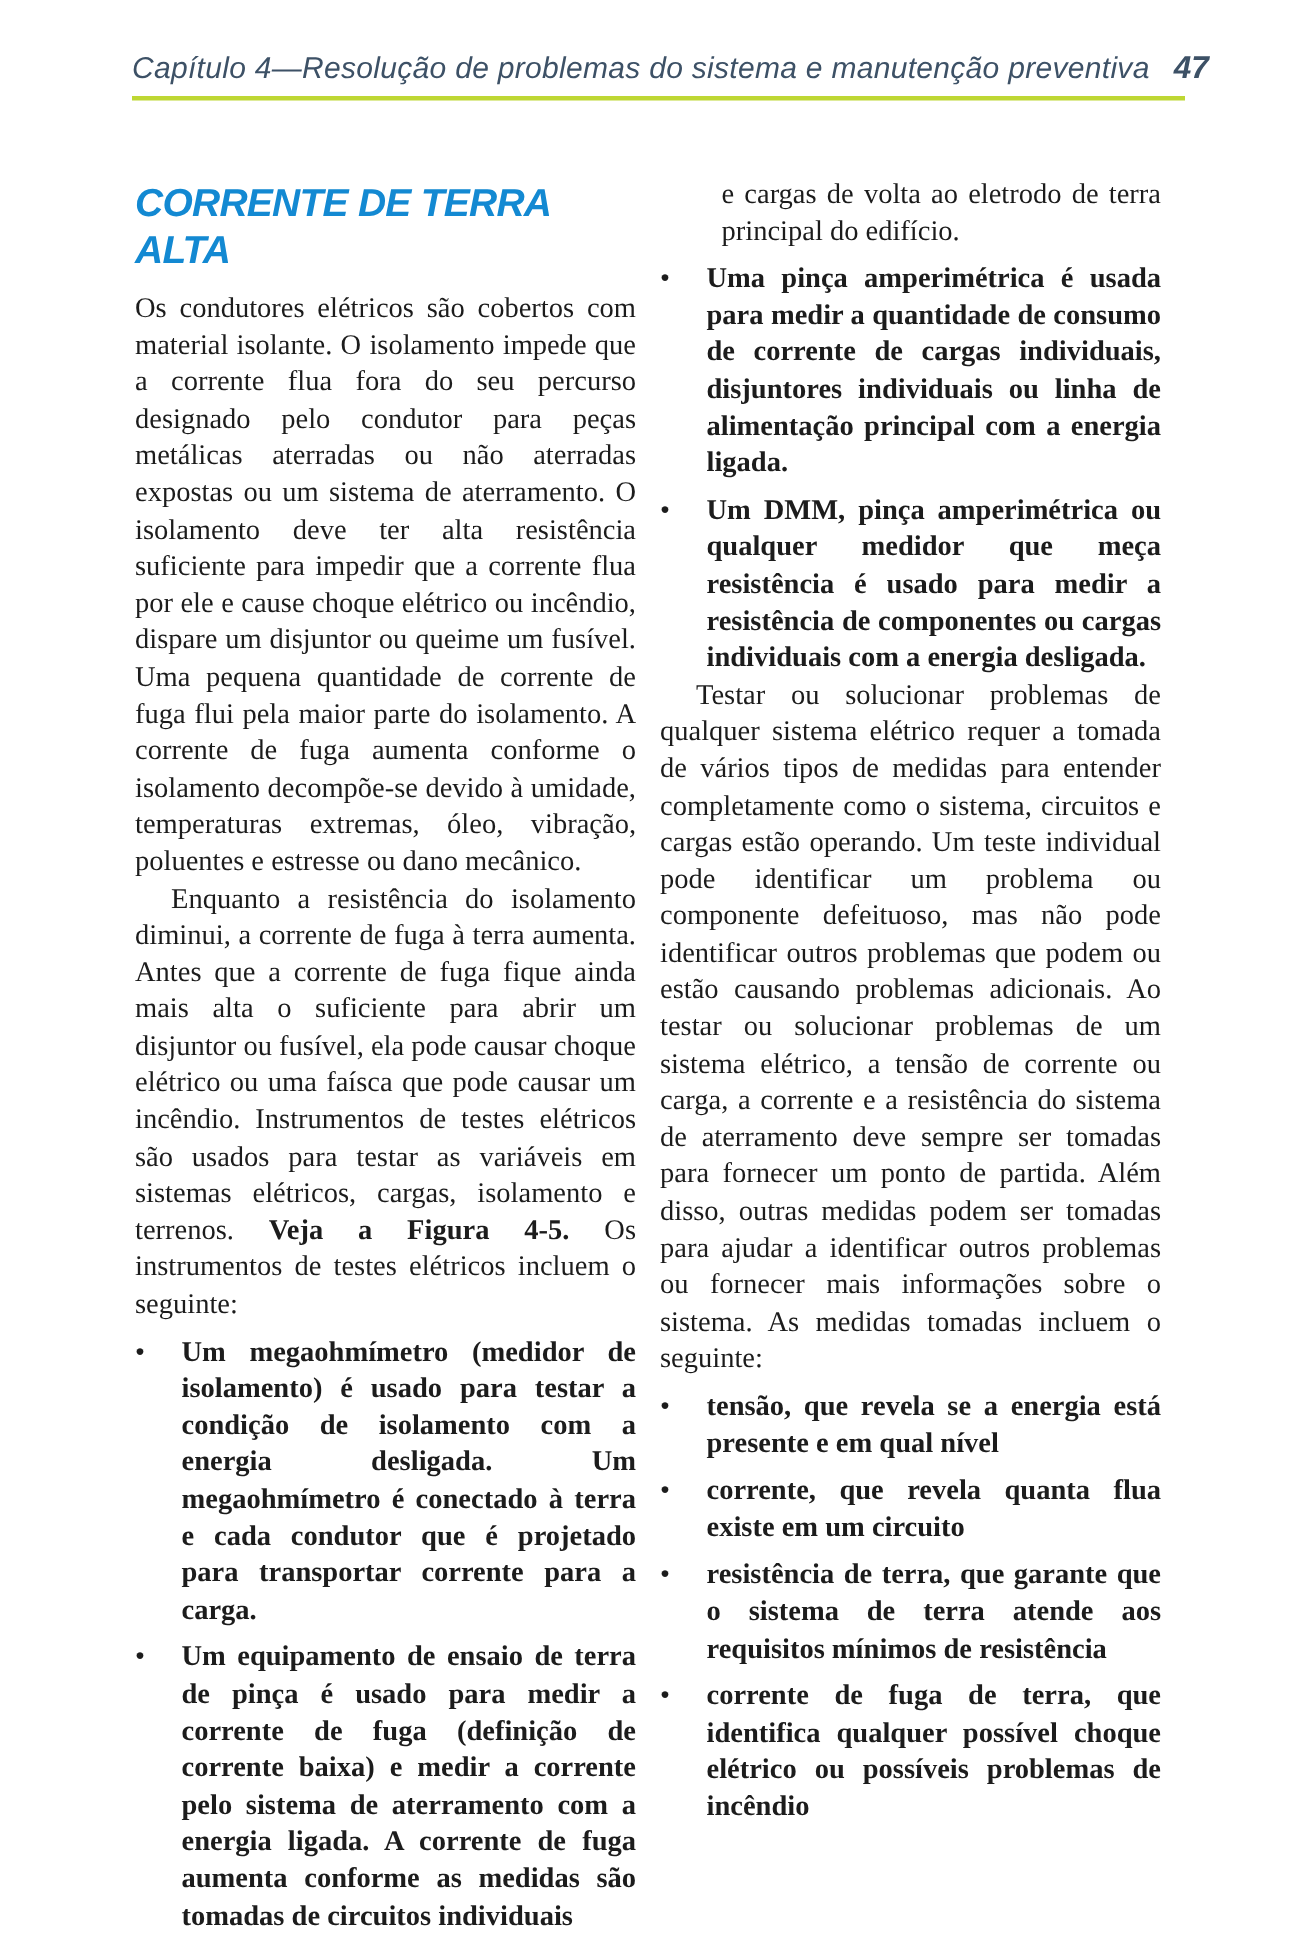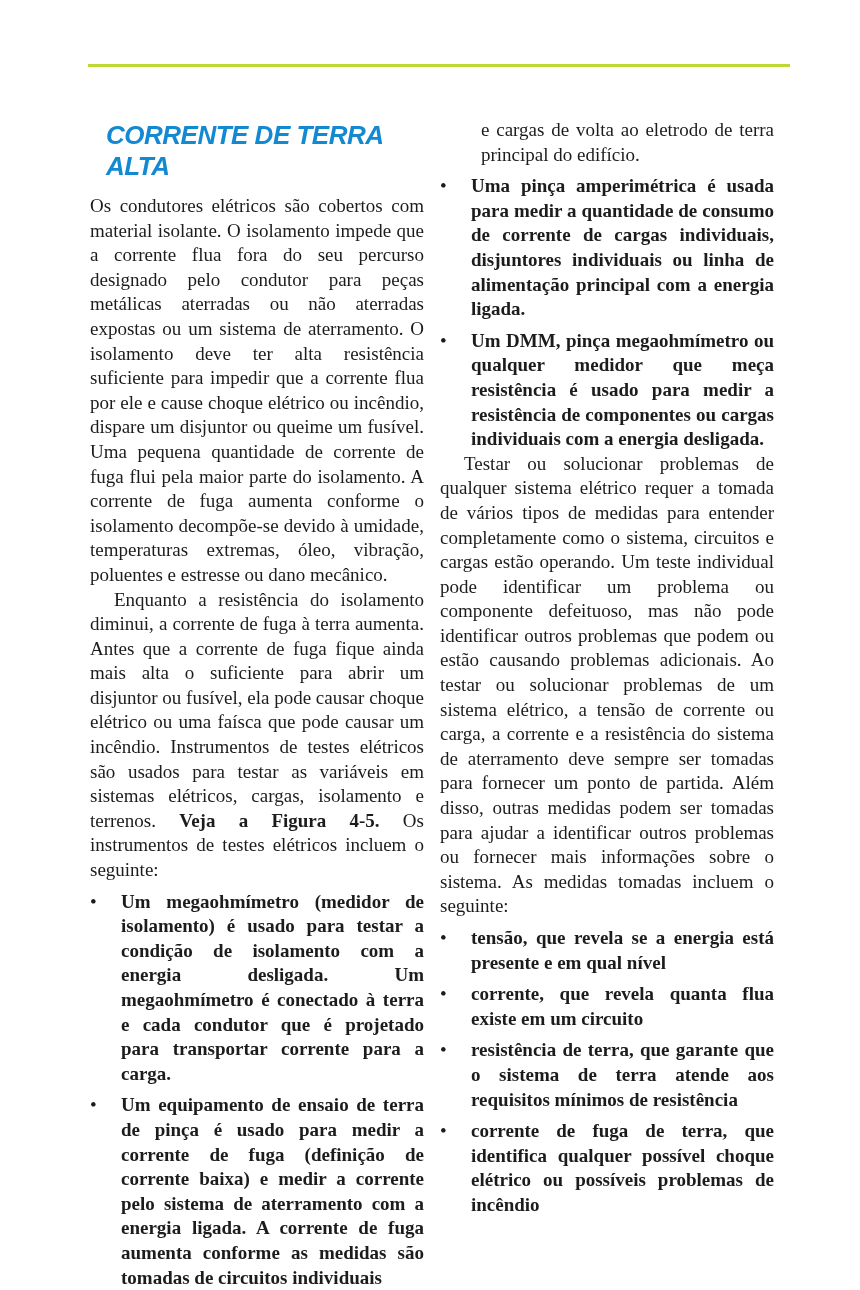--- a/index.html
+++ b/index.html
@@ -58,21 +58,21 @@
   .column {
     width: 334px;
   }
   .section-heading {
     font-family: "Liberation Sans", sans-serif;
     font-weight: bold;
     font-style: italic;
     font-size: 26px;
     line-height: 31px;
     letter-spacing: -0.5px;
-    margin: 2px 0 12px 16px;
+    margin: 2px 0 12px 0;
   }
   .para {
     font-size: 19px;
     line-height: 24.6px;
     text-align: justify;
     margin: 0;
   }
   .para.indent {
     text-indent: 24px;
   }
@@ -102,20 +102,23 @@
     line-height: 24.6px;
     text-align: justify;
   }
   .bold-run { font-weight: bold; }
 </style>
 </head>
 <body>
 
 <div class="page" style="color: rgb(28, 28, 28);">
 
+  <div class="running-header" style="color: rgb(61, 81, 102);">
+    <span class="chapter-title">Capítulo 4—Resolução de problemas do sistema e manutenção preventiva</span><span class="page-number">47</span>
+  </div>
 
   <div class="header-rule" style="background: rgb(190, 215, 51);"></div>
 
   <div class="columns">
     <div class="column" id="col-left">
         <div class="section-heading" style="color: rgb(19, 137, 210);">
           <div>CORRENTE DE TERRA ALTA</div>
         </div>
         <p class="para"><span>Os condutores elétricos são cobertos com material isolante. O isolamento impede que a corrente flua fora do seu percurso designado pelo condutor para peças metálicas aterradas ou não aterradas expostas ou um sistema de aterramento. O isolamento deve ter alta resistência suficiente para impedir que a corrente flua por ele e cause choque elétrico ou incêndio, dispare um disjuntor ou queime um fusível. Uma pequena quantidade de corrente de fuga flui pela maior parte do isolamento. A corrente de fuga aumenta conforme o isolamento decompõe-se devido à umidade, temperaturas extremas, óleo, vibração, poluentes e estresse ou dano mecânico.</span></p>
         <p class="para indent"><span>Enquanto a resistência do isolamento diminui, a corrente de fuga à terra aumenta. Antes que a corrente de fuga fique ainda mais alta o suficiente para abrir um disjuntor ou fusível, ela pode causar choque elétrico ou uma faísca que pode causar um incêndio. Instrumentos de testes elétricos são usados para testar as variáveis em sistemas elétricos, cargas, isolamento e terrenos. </span><span class="bold-run">Veja a Figura 4-5.</span><span> Os instrumentos de testes elétricos incluem o seguinte:</span></p>
@@ -133,21 +136,21 @@
     <div class="column" id="col-right">
         <div class="continuation"><span>e cargas de volta ao eletrodo de terra principal do edifício.</span></div>
         <div class="bullet-item">
           <span class="bullet-glyph">•</span>
           <span class="bullet-spacer"></span>
           <span class="bullet-text"><span>Uma pinça amperimétrica é usada para medir a quantidade de consumo de corrente de cargas individuais, disjuntores individuais ou linha de alimentação principal com a energia ligada.</span></span>
         </div>
         <div class="bullet-item">
           <span class="bullet-glyph">•</span>
           <span class="bullet-spacer"></span>
-          <span class="bullet-text"><span>Um DMM, pinça megaohmímetro ou qualquer medidor que meça resistência é usado para medir a resistência de componentes ou cargas individuais com a energia desligada.</span></span>
+          <span class="bullet-text"><span>Um DMM, pinça amperimétrica ou qualquer medidor que meça resistência é usado para medir a resistência de componentes ou cargas individuais com a energia desligada.</span></span>
         </div>
         <p class="para indent"><span>Testar ou solucionar problemas de qualquer sistema elétrico requer a tomada de vários tipos de medidas para entender completamente como o sistema, circuitos e cargas estão operando. Um teste individual pode identificar um problema ou componente defeituoso, mas não pode identificar outros problemas que podem ou estão causando problemas adicionais. Ao testar ou solucionar problemas de um sistema elétrico, a tensão de corrente ou carga, a corrente e a resistência do sistema de aterramento deve sempre ser tomadas para fornecer um ponto de partida. Além disso, outras medidas podem ser tomadas para ajudar a identificar outros problemas ou fornecer mais informações sobre o sistema. As medidas tomadas incluem o seguinte:</span></p>
         <div class="bullet-item">
           <span class="bullet-glyph">•</span>
           <span class="bullet-spacer"></span>
           <span class="bullet-text"><span>tensão, que revela se a energia está presente e em qual nível</span></span>
         </div>
         <div class="bullet-item">
           <span class="bullet-glyph">•</span>
           <span class="bullet-spacer"></span>

